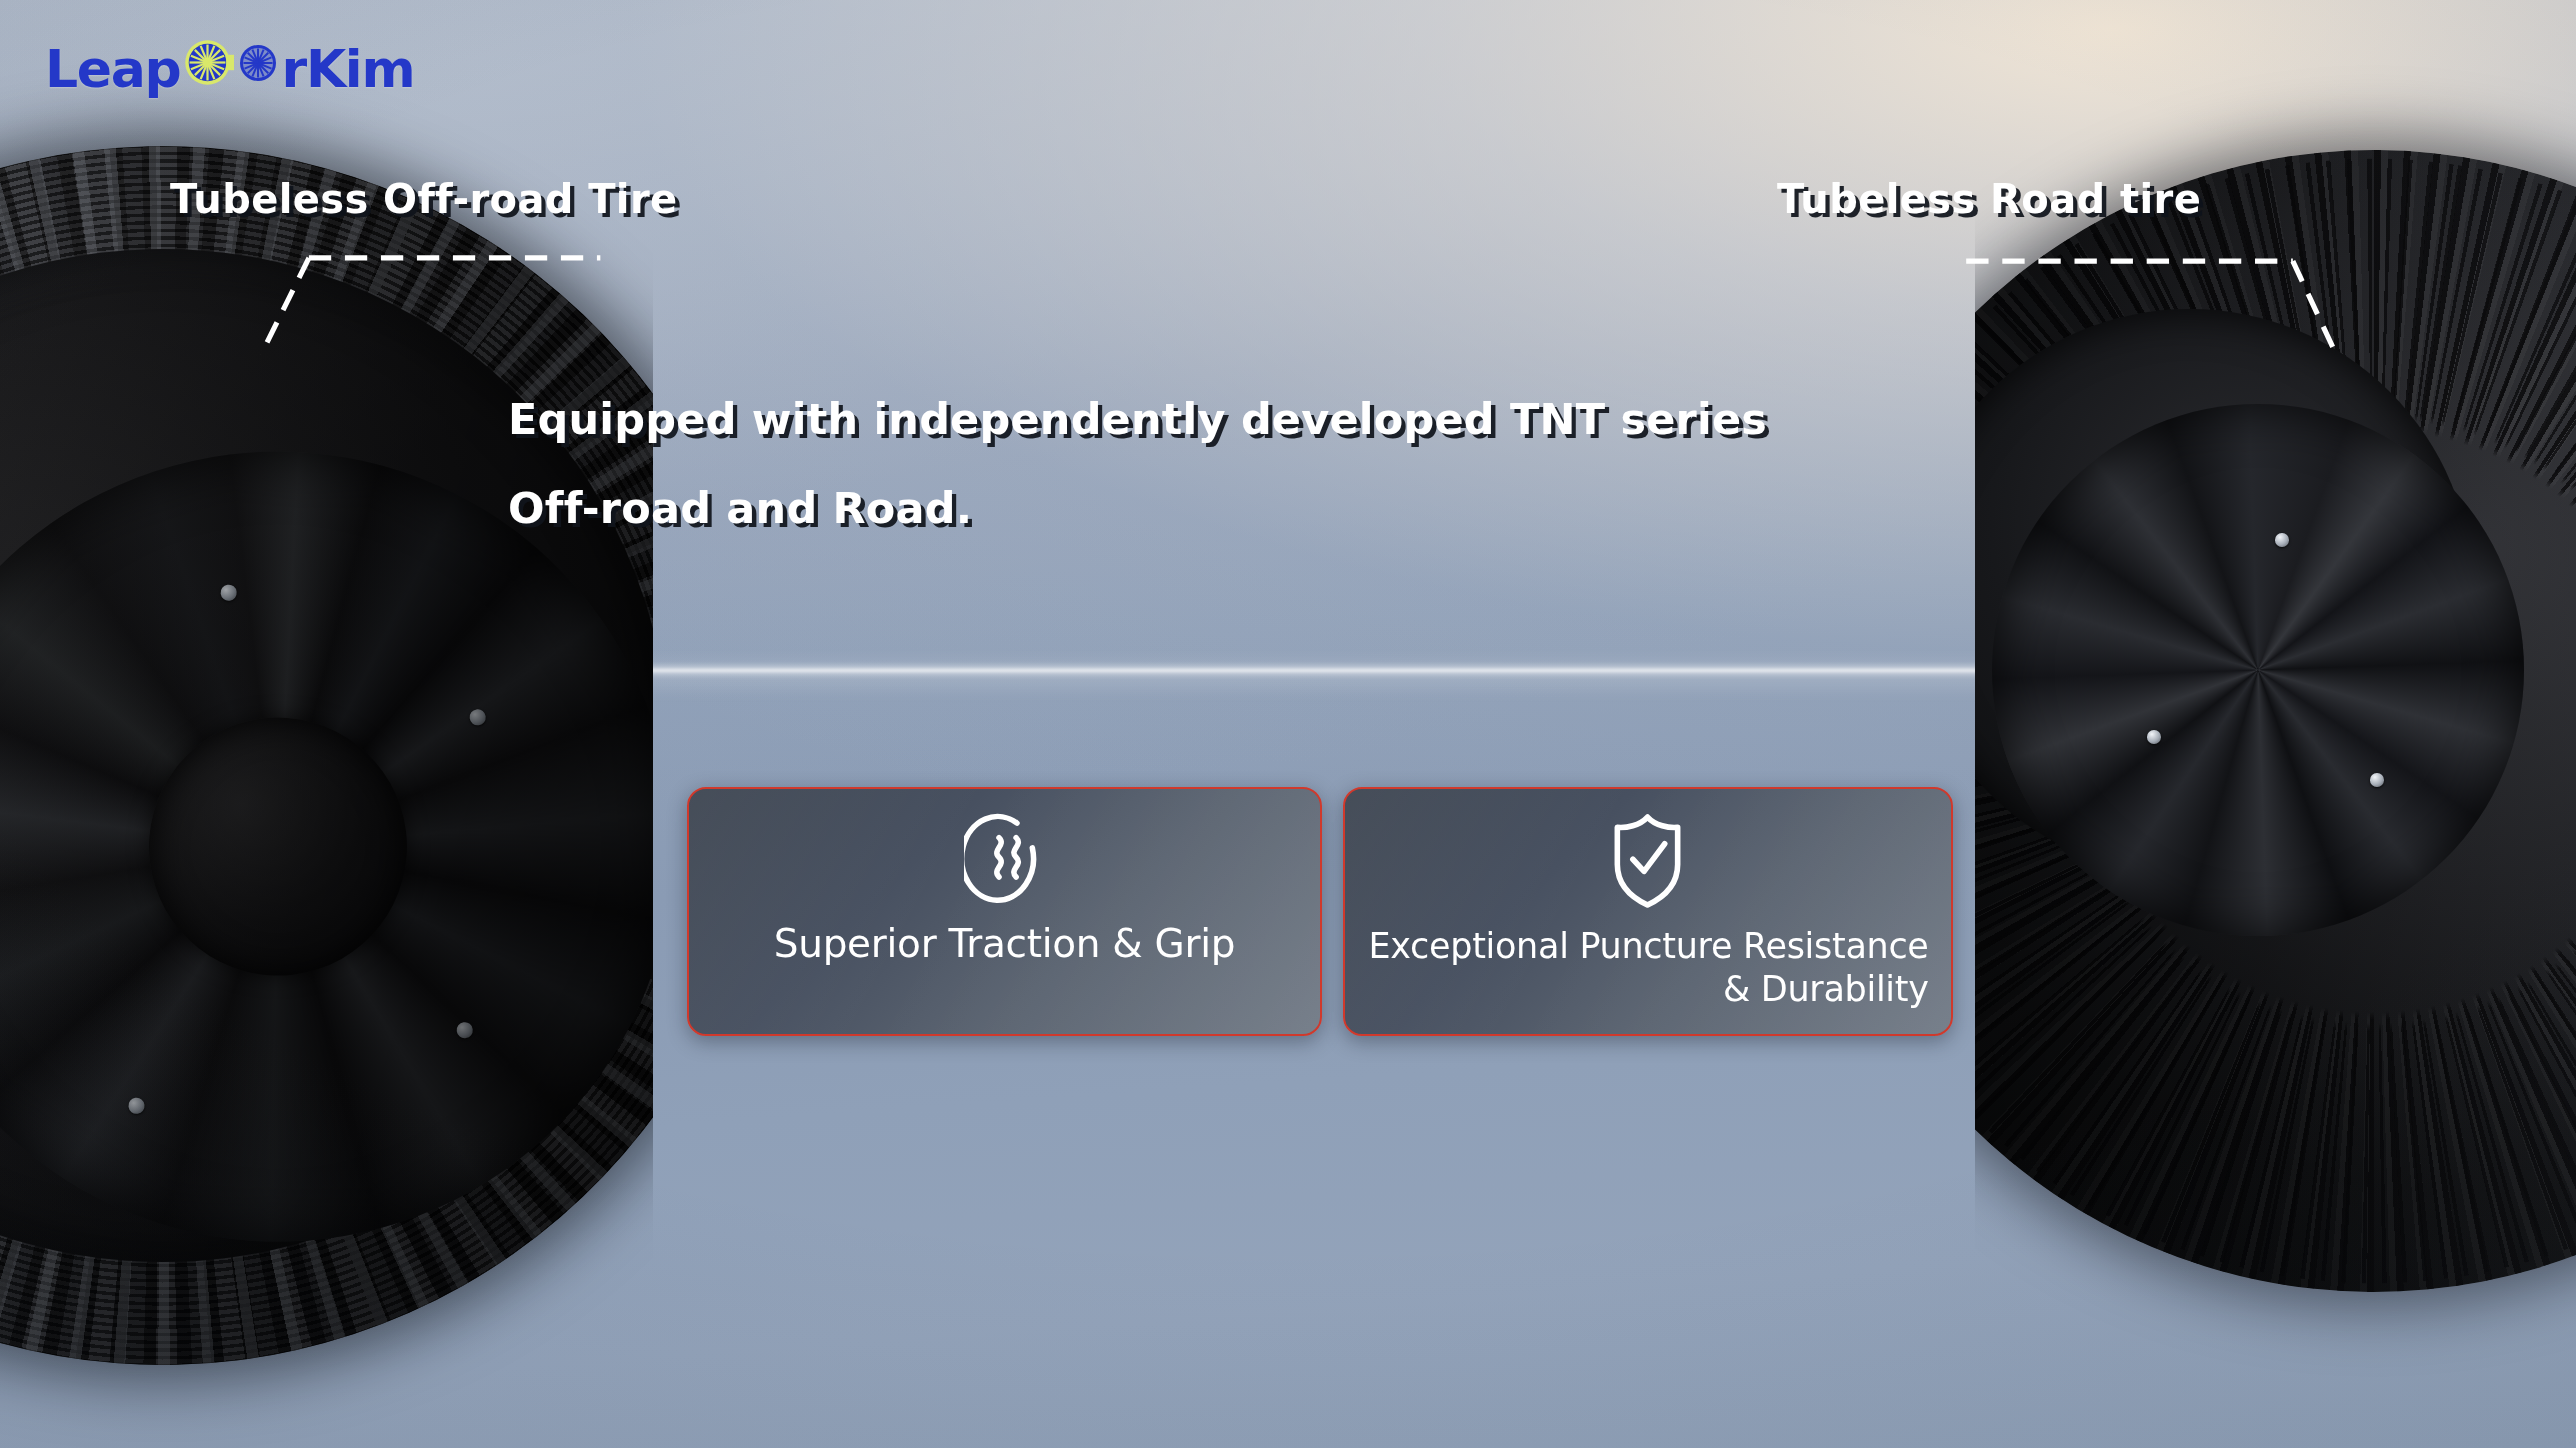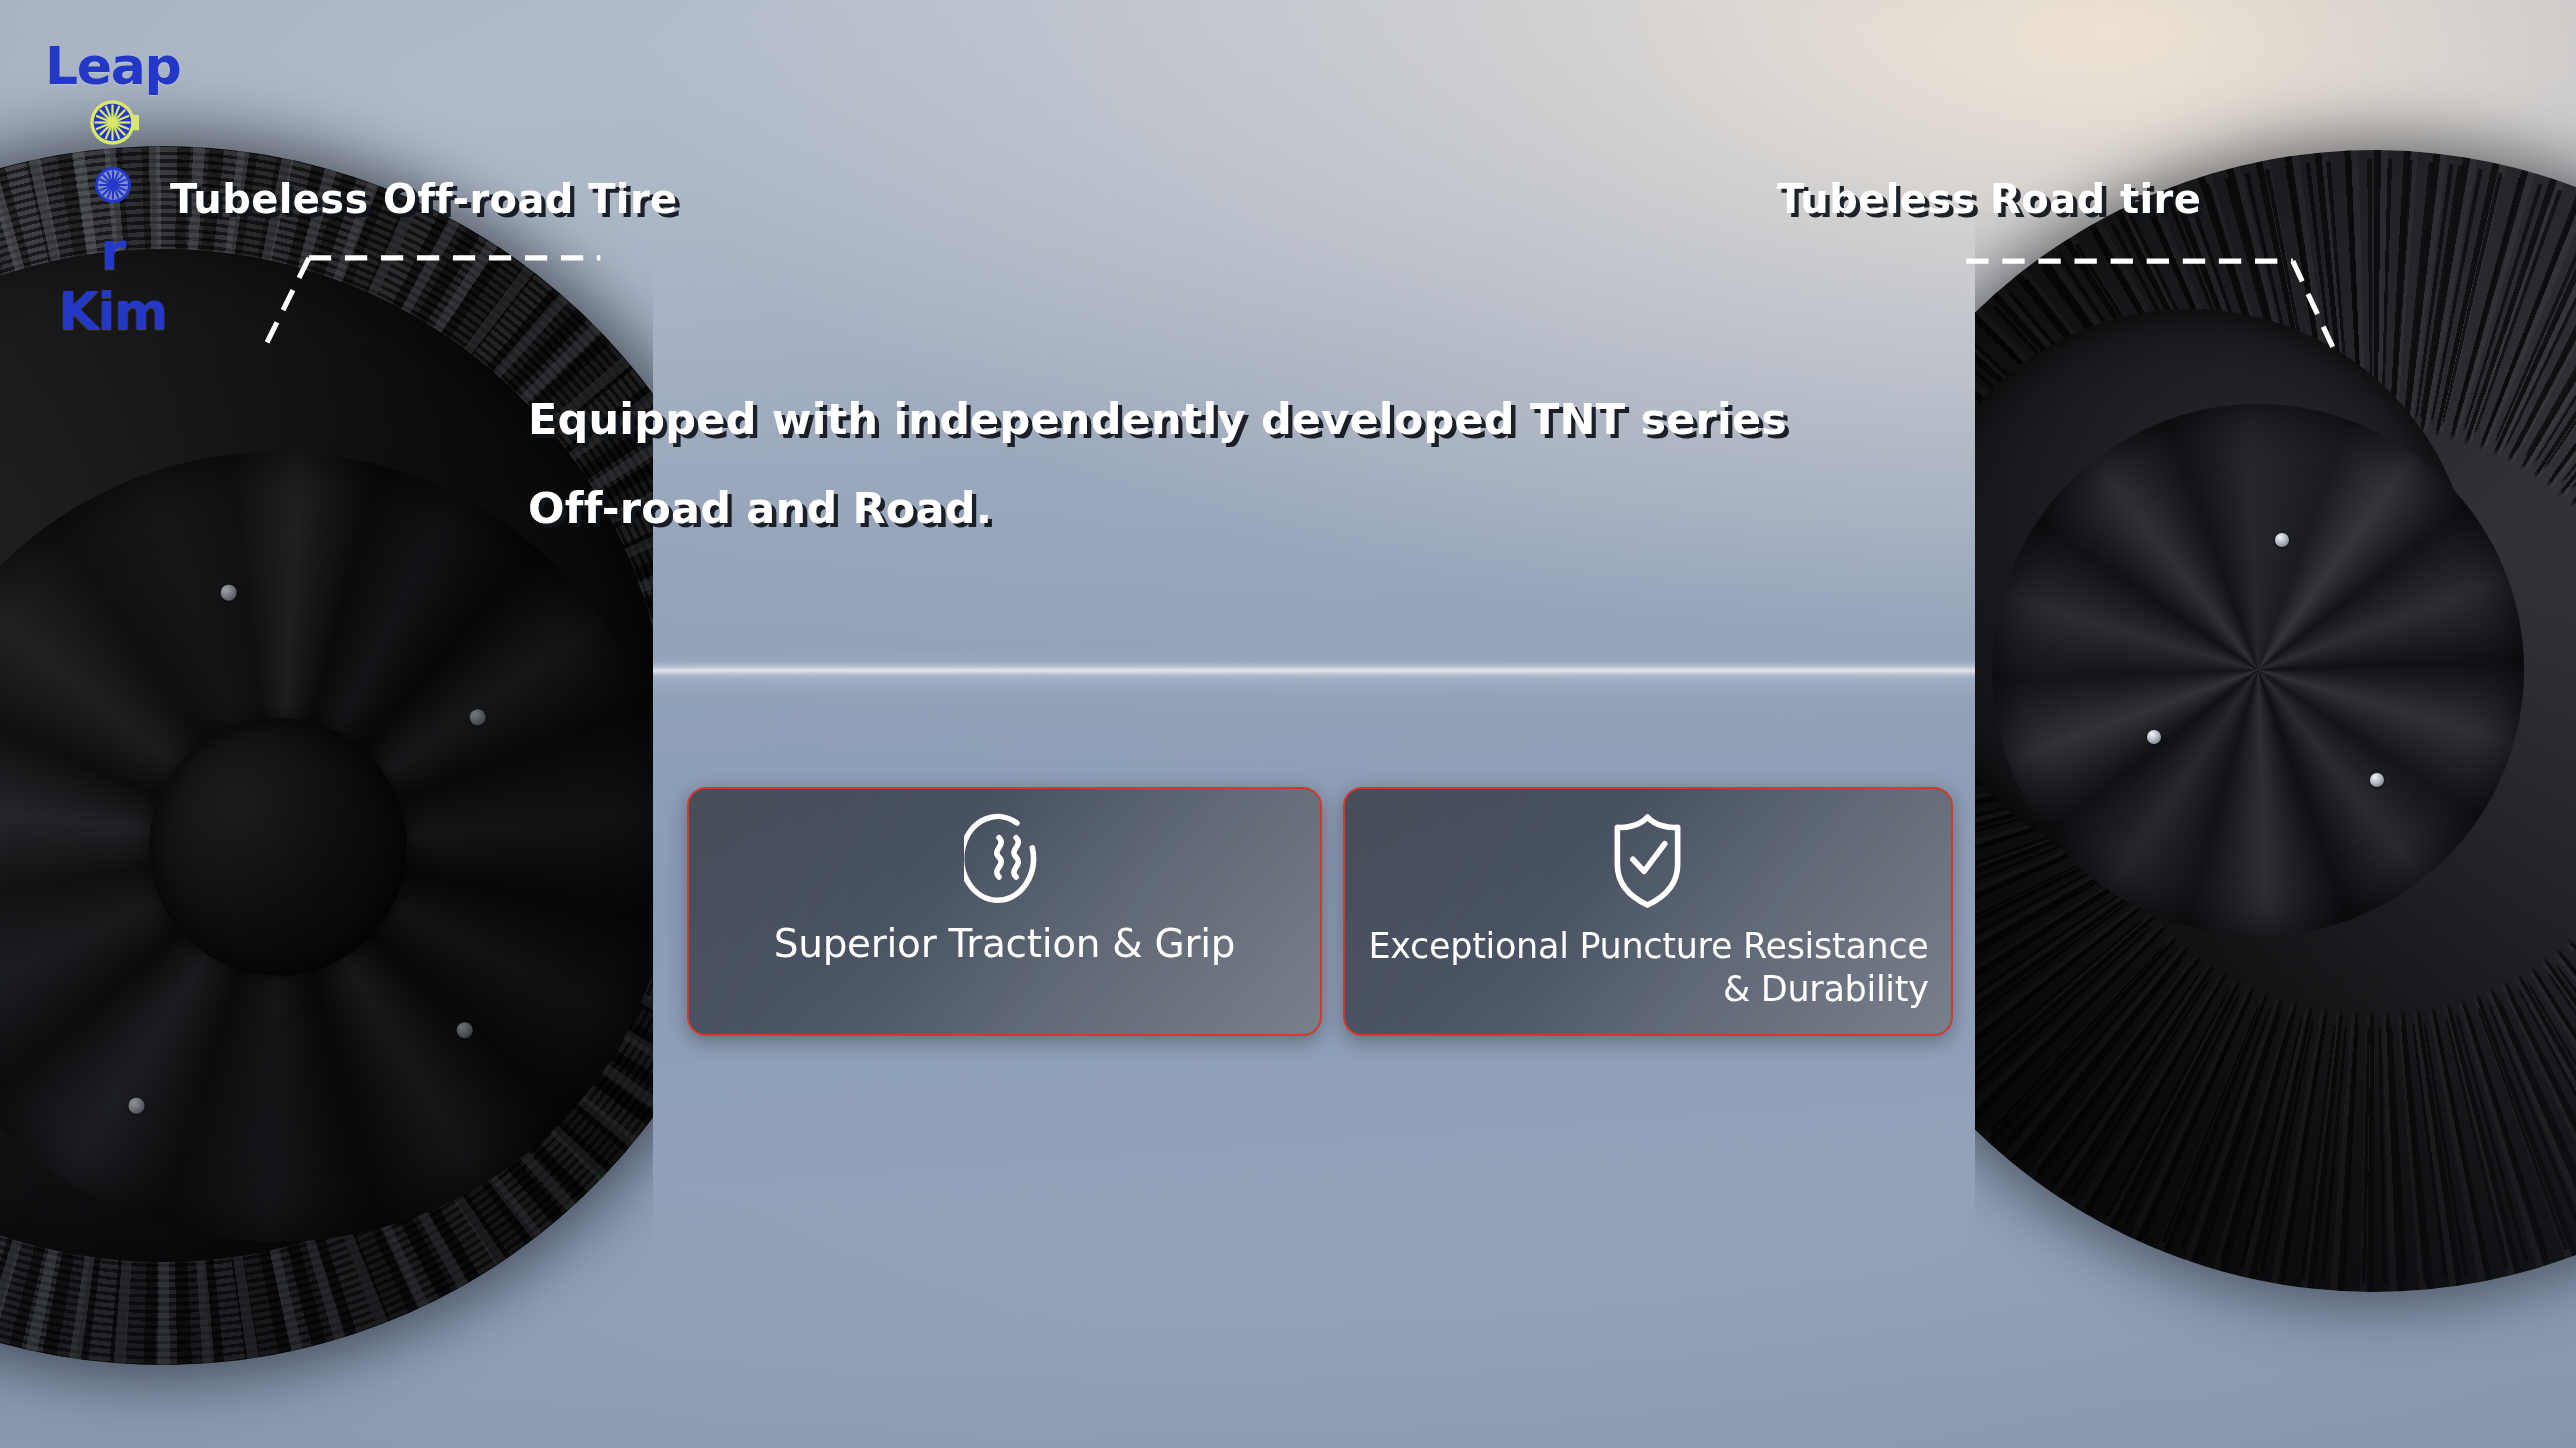--- a/index.html
+++ b/index.html
@@ -186,21 +186,20 @@
 
   
   .logo{
     position:absolute; left:45px; top:36px;
     font-size:52px; font-weight:bold; letter-spacing:-1.3px;
     color:#2438c8;
     font-family:"DejaVu Sans", sans-serif;
     white-space:nowrap;
     display:flex; align-items:center;
     text-shadow:0 0.9px 1.7px rgba(255,255,255,0.25);
-    flex-direction:column;
   }
   .logo .wheel{ display:inline-block; vertical-align:middle; }
 
   
   .side-label{
     position:absolute;
     font-family:"DejaVu Sans", sans-serif;
     font-weight:bold;
     font-size:40px;
     color:#ffffff;
@@ -217,21 +216,20 @@
   .headline{
     position:absolute; left:508px; top:375px;
     width:1709px;
     font-family:"DejaVu Sans", sans-serif;
     font-weight:bold;
     font-size:43px;
     line-height:89px;
     color:#ffffff;
     text-shadow: 4.3px 4.3px 0px rgba(16,20,28,0.93);
     letter-spacing:0.2px;
-    margin-left:20px;
   }
   .headline span{ display:block; }
 
   
   .cards{
     position:absolute; left:687px; top:787px;
     width:1262px; height:550px;
     display:grid;
     grid-template-columns:635px 610px;
     grid-template-rows:249px 249px;

